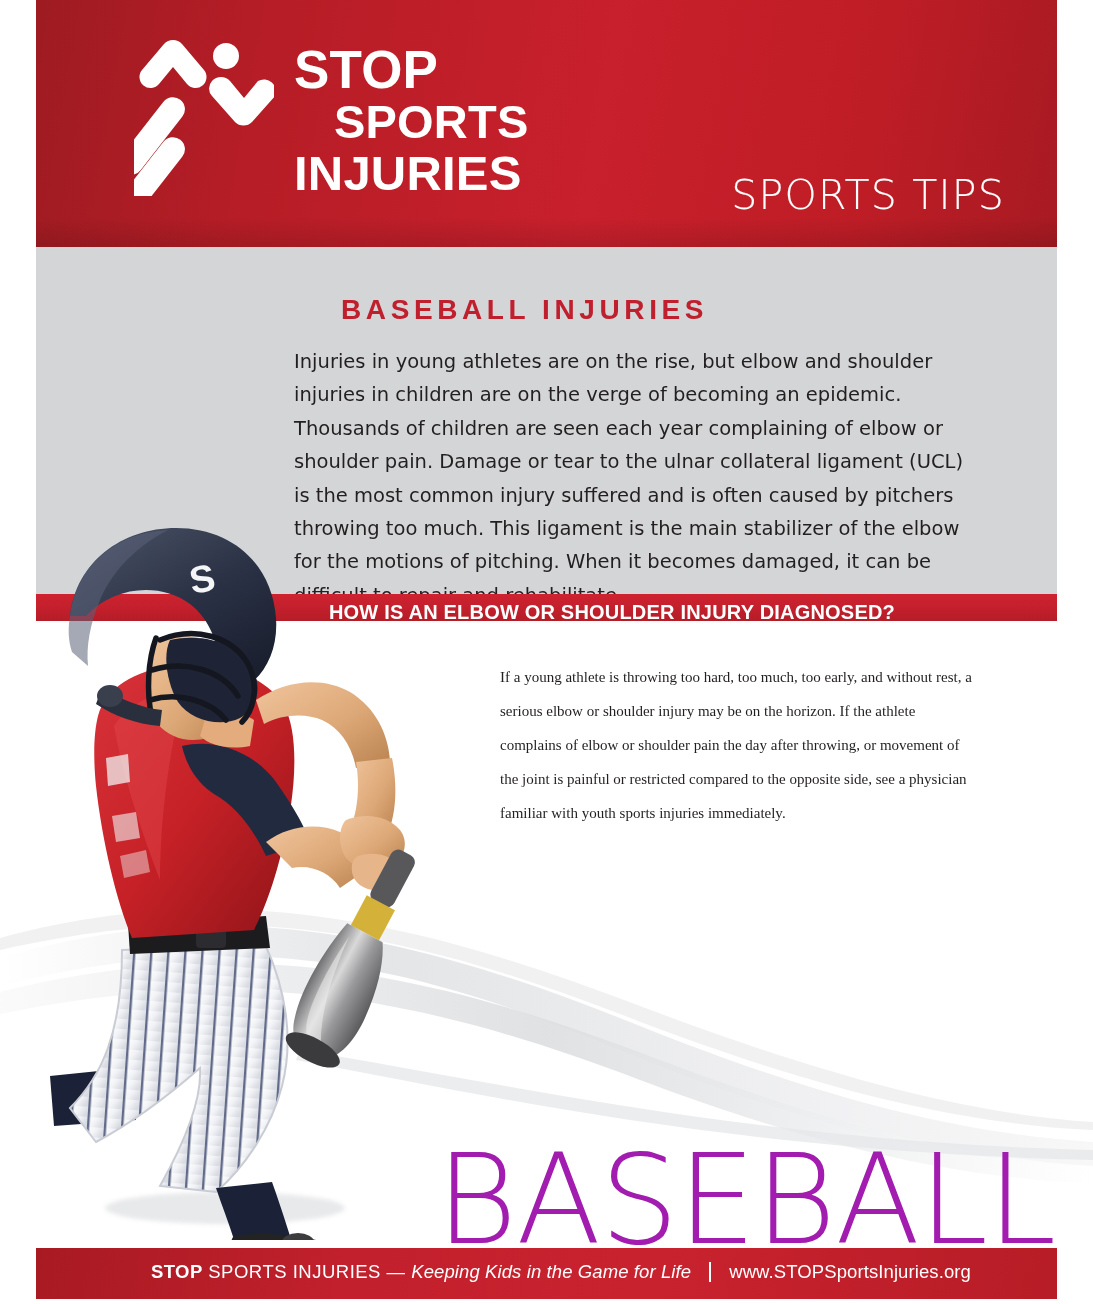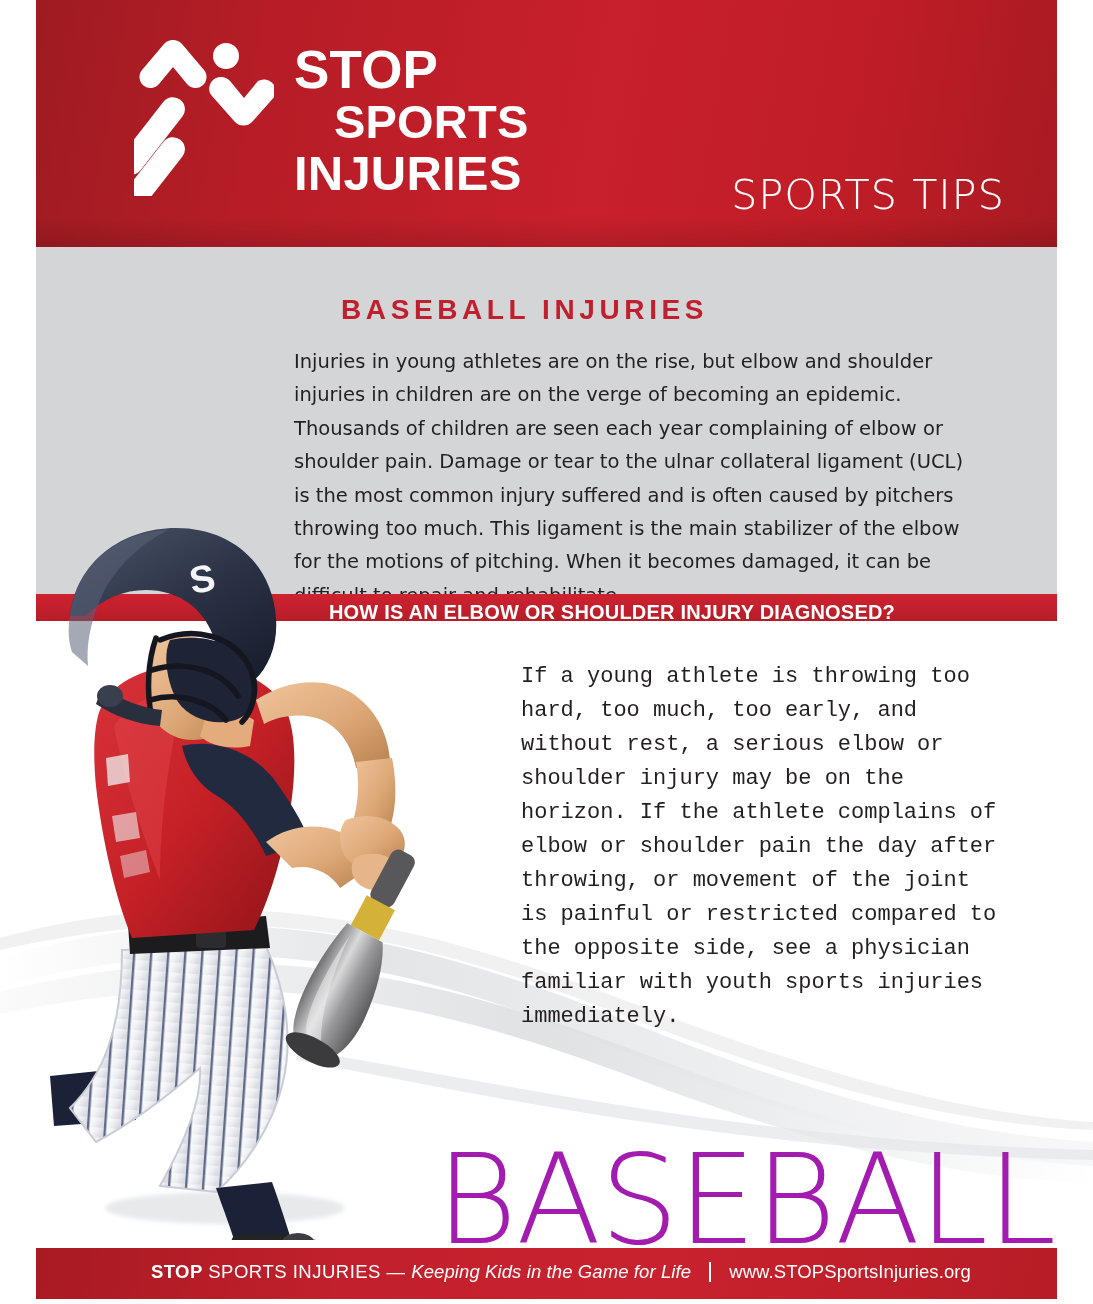--- a/index.html
+++ b/index.html
@@ -58,23 +58,23 @@
     background:linear-gradient(180deg,#cf2230 0%,#c4202d 45%,#b51d27 100%);
     z-index:3;
   }
   .section-bar .label{
     position:absolute;right:162px;top:7px;color:#fff;
     font-size:20px;font-weight:bold;letter-spacing:.2px;white-space:nowrap;
   }
 
   
   .diag-copy{
-    position:absolute;left:521px;top:660px;width:476px;z-index:4;
-    font-size:22px;line-height:34px;color:#231f20;
-    font-family:Liberation Mono, monospace;
+    position:absolute;left:500px;top:660px;width:476px;z-index:4;
+    font-size:15px;line-height:34px;color:#231f20;
+    font-family:Liberation Serif, serif;
   }
 
   
   .swoosh{position:absolute;left:0;top:850px;width:1093px;height:400px;z-index:1;}
 
   
   .wordmark{
     position:absolute;left:436px;top:1138px;z-index:2;
     font-size:124px;line-height:1;letter-spacing:-1px;
     color:#a21caf;font-weight:300;

